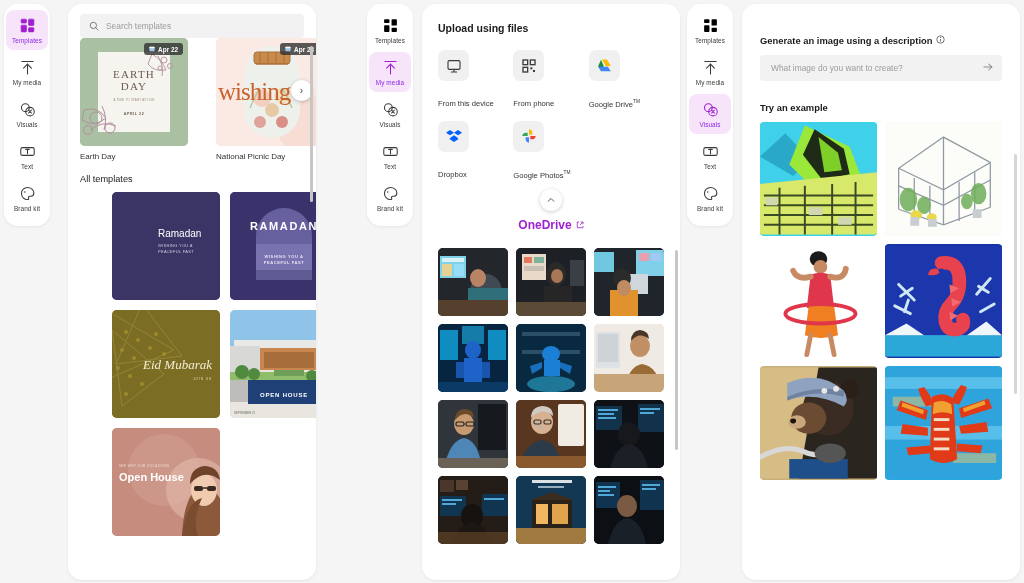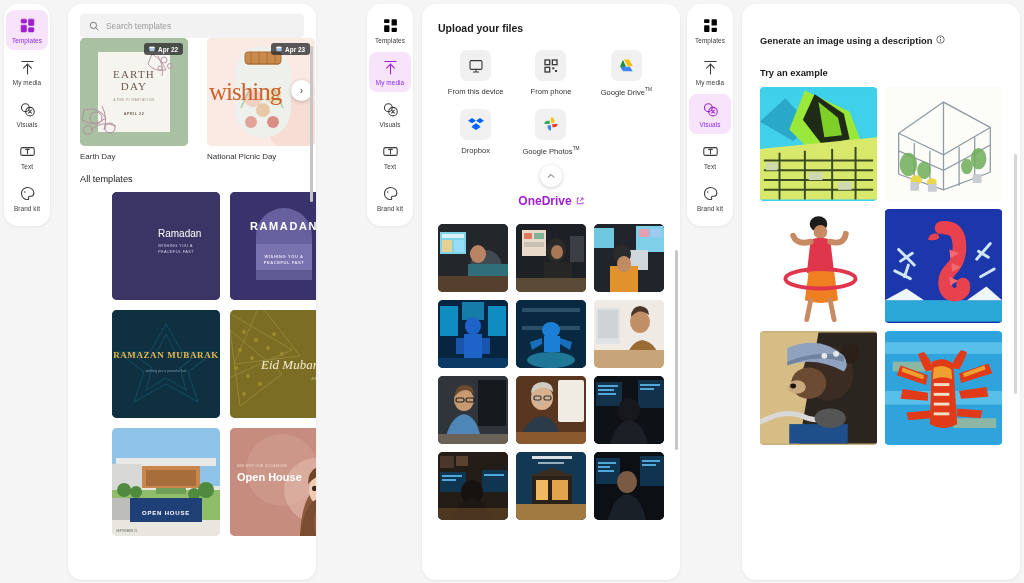--- a/index.html
+++ b/index.html
@@ -47,21 +47,21 @@
   
   #panel-templates { left: 68px; top: 4px; width: 248px; height: 576px; }
   .p1-inner { padding: 10px 12px 0 12px; height: 100%; position: relative; }
   .searchbar {
     height: 24px; background: #f2f2f2; border-radius: 4px;
     display: flex; align-items: center; padding: 0 9px; gap: 7px;
   }
   .searchbar .ph { font-size: 8.4px; color: #9b9b9b; }
   .sec-head { display: flex; align-items: center; gap: 5px; margin: 12px 0 8px 0; }
   .sec-head .t { font-size: 9.2px; font-weight: bold; color: #1b1b1b; }
-  .holiday-row { display: flex; gap: 19px; position: relative; }
+  .holiday-row { display: flex; gap: 28px; position: relative; }
   .holiday-card { width: 108px; }
   .holiday-thumb {
     width: 108px; height: 108px; border-radius: 5px; position: relative; overflow: hidden;
   }
   .date-badge {
     position: absolute; top: 5px; right: 5px;
     background: rgba(45,45,45,.78); color: #fff;
     font-size: 6.4px; font-weight: bold;
     padding: 2.5px 5px; border-radius: 3px;
     display: flex; align-items: center; gap: 3px;
@@ -80,21 +80,21 @@
   .p1-scroll {
     position: absolute; right: 3px; top: 42px;
     width: 3px; height: 156px; background: #c6c6c6; border-radius: 2px; cursor: pointer;
   }
 
   
   #panel-upload { left: 422px; top: 4px; width: 258px; height: 576px; }
   .p2-inner { padding: 18px 16px 0 16px; height: 100%; position: relative; }
   .p2-title { font-size: 10.5px; color: #1b1b1b; font-weight: 600; margin-bottom: 16px; }
   .up-grid { display: grid; grid-template-columns: repeat(3, 1fr); row-gap: 12px; }
-  .up-item { display: flex; flex-direction: column; align-items: center; gap: 6px; cursor: pointer; }
+  .up-item { display: flex; flex-direction: column; align-items: flex-start; gap: 18px; cursor: pointer; }
   .up-sq {
     width: 31px; height: 31px; border-radius: 7px; background: #f0f0f0;
     display: flex; align-items: center; justify-content: center;
   }
   .up-lbl { font-size: 7.6px; color: #333; white-space: nowrap; }
   .up-lbl sup { font-size: 4.8px; }
   .onedrive-wrap { display: flex; flex-direction: column; align-items: center; margin-top: 10px; gap: 7px; }
   .chev-circle {
     width: 22px; height: 22px; border-radius: 50%; background: #fff;
     box-shadow: 0 1px 4px rgba(0,0,0,.2);
@@ -303,33 +303,20 @@
             <rect width="108" height="108" fill="#39326b"></rect>
             <path d="M26 78 V44 a28 28 0 0 1 56 0 V78 Z" fill="#6f68a8" opacity=".85"></path>
             <rect x="26" y="52" width="56" height="36" fill="#8a83bd" opacity=".5"></rect>
           </svg>
           <div style="position:absolute;left:0;right:0;top:28px;text-align:center;">
             <div style="font-size:11px;color:#fff;font-weight:bold;letter-spacing:1.6px;">RAMADAN</div>
             <div style="font-size:4px;color:#e6e3f5;margin-top:22px;letter-spacing:.6px;line-height:6px;padding:0 26px;font-weight:bold;">WISHING YOU A PEACEFUL FAST</div>
           </div>
         </div>
 
-        <div class="tcard" style="background:#0e2e3e;">
-          <svg viewBox="0 0 108 108" style="position:absolute;inset:0;width:100%;height:100%">
-            <rect width="108" height="108" fill="#0e3040"></rect>
-            <g stroke="#14465c" stroke-width="1.2" fill="none">
-              <path d="M54 14 L70 42 L102 42 L76 62 L86 92 L54 74 L22 92 L32 62 L6 42 L38 42 Z"></path>
-              <path d="M54 24 L64 44 L86 44 L68 58 L74 80 L54 68 L34 80 L40 58 L22 44 L44 44 Z"></path>
-            </g>
-          </svg>
-          <div style="position:absolute;left:0;right:0;top:40px;text-align:center;">
-            <div style="font-size:9px;color:#e8b84b;font-weight:bold;font-family:'Liberation Serif',serif;line-height:11px;letter-spacing:.6px;">RAMAZAN MUBARAK</div>
-            <div style="font-size:3.4px;color:#7d9aa8;margin-top:8px;">wishing you a peaceful fast</div>
-          </div>
-        </div>
 
         <div class="tcard" style="background:#786b22;">
           <svg viewBox="0 0 108 108" style="position:absolute;inset:0;width:100%;height:100%">
             <rect width="108" height="108" fill="#7b6e24"></rect>
             <g stroke="#96883a" stroke-width="1" fill="none" opacity=".9">
               <path d="M-6 0 L62 40 L-6 70Z"></path>
                 <path d="M30 -6 L70 46 L4 54Z"></path>
               <path d="M0 20 L52 64 L10 96Z"></path>
             </g>
             <g fill="#a0912f" opacity=".85">
@@ -451,21 +438,21 @@
             <path d="M12 3.5a8.5 8.5 0 1 0 0 17c1.6 0 2.2-1 1.6-2.1-.7-1.3.2-2.5 1.7-2.5h1.6A4.6 4.6 0 0 0 21 11.3C21 6.9 16.9 3.5 12 3.5z"></path>
             <circle cx="8.2" cy="10" r="1.1" fill="#3a3a3a" stroke="none"></circle>
           </svg>
         </span>
         <span class="rail-lbl">Brand kit</span>
       </div>
     </div>
 
   <div class="panel" id="panel-upload">
     <div class="p2-inner">
-      <div class="p2-title">Upload your files</div>
+      <div class="p2-title">Upload using files</div>
       <div class="up-grid">
 
         <div class="up-item">
           <div class="up-sq">
             <svg width="16" height="16" viewBox="0 0 24 24" fill="none" stroke="#3a3a3a" stroke-width="1.7">
               <rect x="3" y="4" width="18" height="13" rx="2"></rect>
                 <line x1="12" y1="17" x2="12" y2="21"></line>
               <line x1="8" y1="21" x2="16" y2="21" stroke-linecap="round"></line>
             </svg>
           </div>
@@ -772,20 +759,29 @@
         <span>Generate an image using a description</span>
         <span>
           <svg width="9" height="9" viewBox="0 0 16 16" fill="none" stroke="#444" stroke-width="1.3">
             <circle cx="8" cy="8" r="6.6"></circle>
               <line x1="8" y1="7" x2="8" y2="11.5"></line>
               <circle cx="8" cy="4.6" r=".9" fill="#444" stroke="none"></circle>
           </svg>
         </span>
       </div>
 
+      <div class="gen-input">
+        <span class="ph">What image do you want to create?</span>
+        <span>
+          <svg width="12" height="12" viewBox="0 0 16 16" fill="none" stroke="#8b8b8b" stroke-width="1.4" stroke-linecap="round">
+            <line x1="2.5" y1="8" x2="13" y2="8"></line>
+              <path d="M9 4L13 8L9 12"></path>
+          </svg>
+        </span>
+      </div>
 
       <div class="try">Try an example</div>
 
       <div class="ex-grid">
         <div class="ex" style="background:#39d2e8;">
           <svg viewBox="0 0 120 114" style="width:100%;height:100%">
             <rect width="120" height="114" fill="#3fd0ea"></rect>
             <path d="M0 34 L26 10 L52 38 L34 54Z" fill="#2aa8c8"></path>
             <path d="M46 2 L92 24 L108 66 L62 74 L30 42Z" fill="#9ae83a"></path>
             <path d="M56 6 L86 26 L92 52 L64 58 L44 32Z" fill="#1f2b16"></path>

